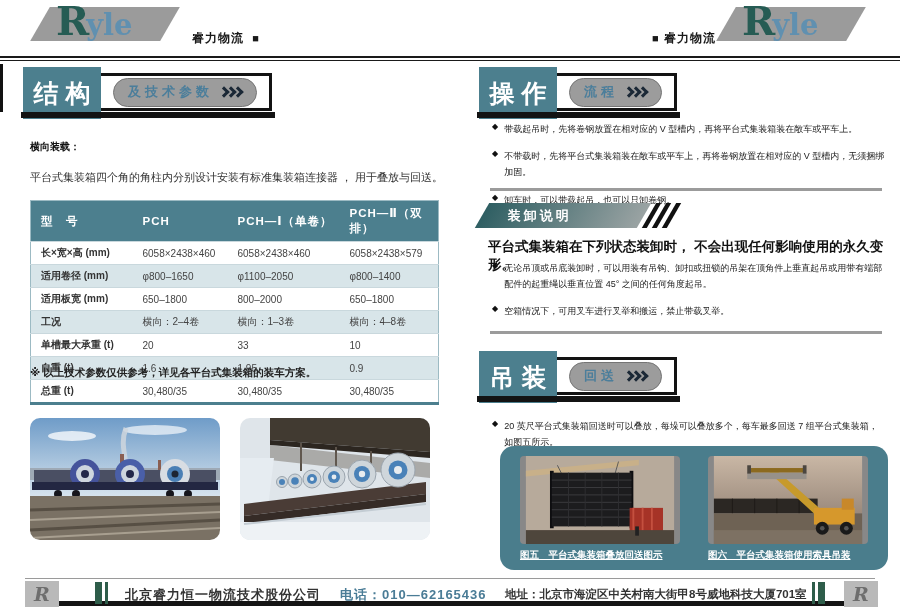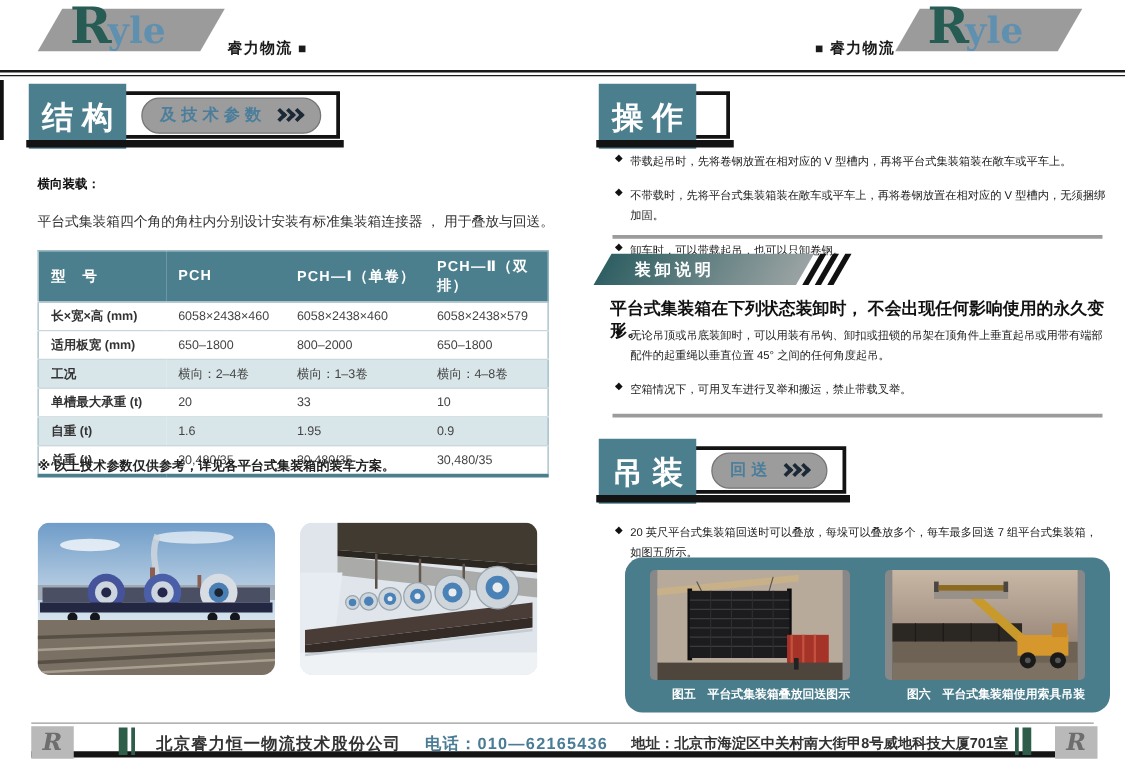--- a/index.html
+++ b/index.html
@@ -52,21 +52,21 @@
   .note-badge { position:absolute; left:482px; top:203px; display:flex; align-items:center; }
   .nb-body { width:162px; height:25px; background:linear-gradient(90deg,#2f5f63,#9aa3a3); transform:skewX(-30deg); display:flex; align-items:center; }
   .nb-body span { transform:skewX(30deg); color:#fff; font-weight:bold; font-size:13px; letter-spacing:3px; padding-left:26px; white-space:nowrap; }
   .stripe { width:5px; height:25px; background:#111; transform:skewX(-30deg); margin-left:5px; }
 
   .handling-heading { position:absolute; left:488px; top:238px; font-size:13.5px; font-weight:bold; color:#111; }
 
   .panel { position:absolute; left:500px; top:446px; width:388px; height:124px; background:#4a7d8c; border-radius:14px; }
   .panel .fig { position:absolute; top:10px; width:160px; height:88px; border-radius:4px; overflow:hidden; background:#888; }
   .panel .fig svg { display:block; width:100%; height:100%; }
-  .panel .cap { position:absolute; top:103px; width:160px; text-align:right; color:#fff; font-size:9.5px; font-weight:bold; white-space:nowrap; }
+  .panel .cap { position:absolute; top:103px; width:160px; text-align:left; color:#fff; font-size:9.5px; font-weight:bold; white-space:nowrap;text-decoration:underline; }
 
   
   .footer-thin { position:absolute; left:25px; right:25px; top:578px; height:1px; background:#9a9a9a; }
   .footer-thick { position:absolute; left:25px; right:25px; top:601px; height:5px; background:#141414; }
   .rbox { position:absolute; top:581px; width:34px; height:26px; background:#b9b9b9; display:flex; align-items:center; justify-content:center; font-family:"DejaVu Serif","Liberation Serif",serif; font-style:italic; font-weight:bold; font-size:19px; color:#6e6e6e; }
   .gbars { position:absolute; top:582px; display:flex; gap:3px; }
   .gbars i { display:block; height:22px; background:#2e5d4a; }
   .gbars .b1 { width:7px; } .gbars .b2 { width:3px; }
   .f-company { position:absolute; left:125px; top:586px; font-size:13px; font-weight:bold; color:#333; letter-spacing:1px;text-align:right; }
   .f-phone { position:absolute; left:340px; top:586px; font-size:13px; font-weight:bold; color:#4a7c96; letter-spacing:1px; }
@@ -76,21 +76,21 @@
 <body>
 
 <div class="page">
 
   <div class="brand" style="left:30px;">
     <div class="para"></div>
     <div class="logo-text">
       <span class="lr">R</span><span class="lyle">yle</span>
     </div>
   </div>
-  <div class="brand-label" style="left:182px;">
+  <div class="brand-label" style="left:192px;font-family:Liberation Mono, monospace;">
     <span>睿力物流</span>
     <span class="sq">■</span>
   </div>
 
   <div class="brand-label" style="left:652px;">
     <span class="sq">■</span>
     <span>睿力物流</span>
   </div>
   <div class="brand" style="left:716px;">
     <div class="para"></div>
@@ -130,20 +130,26 @@
         <th>PCH—Ⅰ（单卷）</th>
         <th>PCH—Ⅱ（双排）</th>
       </tr>
     </thead>
     <tbody>
       <tr>
         <td class="lbl">长×宽×高 (mm)</td>
         <td>6058×2438×460</td>
         <td>6058×2438×460</td>
         <td>6058×2438×579</td>
+      </tr>
+      <tr class="alt">
+        <td class="lbl">适用卷径 (mm)</td>
+        <td>φ800–1650</td>
+        <td>φ1100–2050</td>
+        <td>φ800–1400</td>
       </tr>
       <tr>
         <td class="lbl">适用板宽 (mm)</td>
         <td>650–1800</td>
         <td>800–2000</td>
         <td>650–1800</td>
       </tr>
       <tr class="alt">
         <td class="lbl">工况</td>
         <td>横向：2–4卷</td>
@@ -243,20 +249,28 @@
         <circle cx="72" cy="61" r="2" fill="#e8ecef"></circle>
       <circle cx="55" cy="63" r="3.8" fill="#4a82b8"></circle>
         <circle cx="42" cy="64" r="3" fill="#4a82b8"></circle>
       <rect y="104" width="190" height="18" fill="#eef2f5"></rect>
       <path d="M4 106 L186 86" stroke="#c3ccd3" stroke-width="2"></path>
     </svg>
   </div>
 
   <div class="sec-badge" style="left:490px; top:73px;">
     <div class="tealbox">操作</div>
+    <div class="pill">
+      <span class="sub">流程</span>
+      <span class="chevrons">
+          <i class="chev"></i>
+          <i class="chev"></i>
+          <i class="chev"></i>
+        </span>
+    </div>
   </div>
 
   <div class="bullets" style="top:121px;">
     <div class="bullet">
       <span class="dia">◆</span>
       <span class="btext">带载起吊时，先将卷钢放置在相对应的 V 型槽内，再将平台式集装箱装在敞车或平车上。</span>
     </div>
     <div class="bullet">
       <span class="dia">◆</span>
       <span class="btext">不带载时，先将平台式集装箱装在敞车或平车上，再将卷钢放置在相对应的 V 型槽内，无须捆绑加固。</span>

